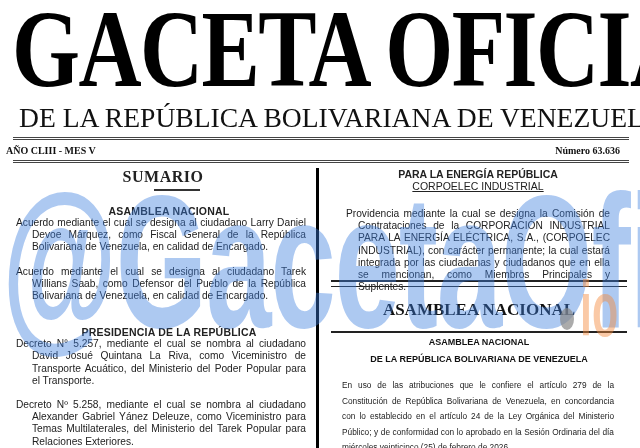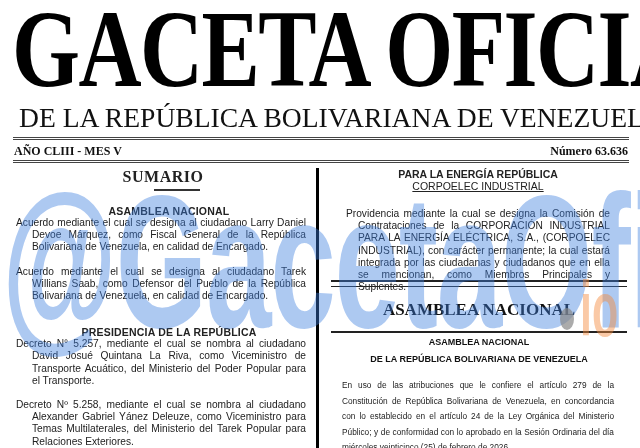--- a/index.html
+++ b/index.html
@@ -3,21 +3,21 @@
 <meta charset="utf-8">
 <style>
   html, body { margin:0; padding:0; background:#ffffff; }
   body { width:640px; height:448px; overflow:hidden; position:relative; font-family:"Liberation Serif", serif; color:#111; }
   .masthead { position:absolute; left:0; top:0; width:640px; height:104px; }
   .mast-title { position:absolute; left:12px; top:-6px; width:616px; font-family:"Liberation Serif", serif; font-weight:bold; font-size:112px; line-height:112px; letter-spacing:-2px; white-space:nowrap; transform:scaleX(0.78) scaleY(0.98); transform-origin:left top; color:#000; }
   .mast-sub { position:absolute; left:19px; top:103px; width:600px; font-family:"Liberation Serif", serif; font-size:28px; line-height:30px; white-space:nowrap; transform:scaleX(0.985); transform-origin:left top; color:#111; text-align:left; }
   .rule { position:absolute; left:13px; width:616px; height:0; border-top:3px double #444; }
   .rule.top { top:137px; }
   .rule.bottom { top:160px; }
-  .infobar { position:absolute; left:14px; top:143px; width:614px; height:18px; font-family:"Liberation Serif", serif; font-weight:bold; font-size:12px; line-height:16px;text-decoration:underline; }
+  .infobar { position:absolute; left:6px; top:143px; width:614px; height:18px; font-family:"Liberation Serif", serif; font-weight:bold; font-size:10px; line-height:16px;text-decoration:underline; }
   .info-left { position:absolute; left:0; top:0; }
   .info-center { position:absolute; left:196px; top:0; }
   .info-right { position:absolute; right:0; top:0; }
   .col-divider { position:absolute; left:316px; top:168px; width:3px; height:280px; background:#000; }
   .left-col { position:absolute; left:16px; top:168px; width:290px; font-family:"Liberation Sans", sans-serif; font-size:10.2px; line-height:12.2px; color:#222; }
   .sumario { text-align:center; font-family:"Liberation Serif", serif; font-weight:bold; font-size:16px; line-height:18px; letter-spacing:0.5px; margin-left:4px; }
   .sumario-rule { width:46px; height:2px; background:#333; margin:3px auto 0; margin-left:138px; }
   .section-head { text-align:center; font-weight:bold; font-size:10.5px; line-height:12px; margin-top:24px; letter-spacing:0.2px; padding-left:16px; }
   .entry { text-align:justify; padding-left:16px; text-indent:-16px; margin:0; }
   .gap { height:12px; }

